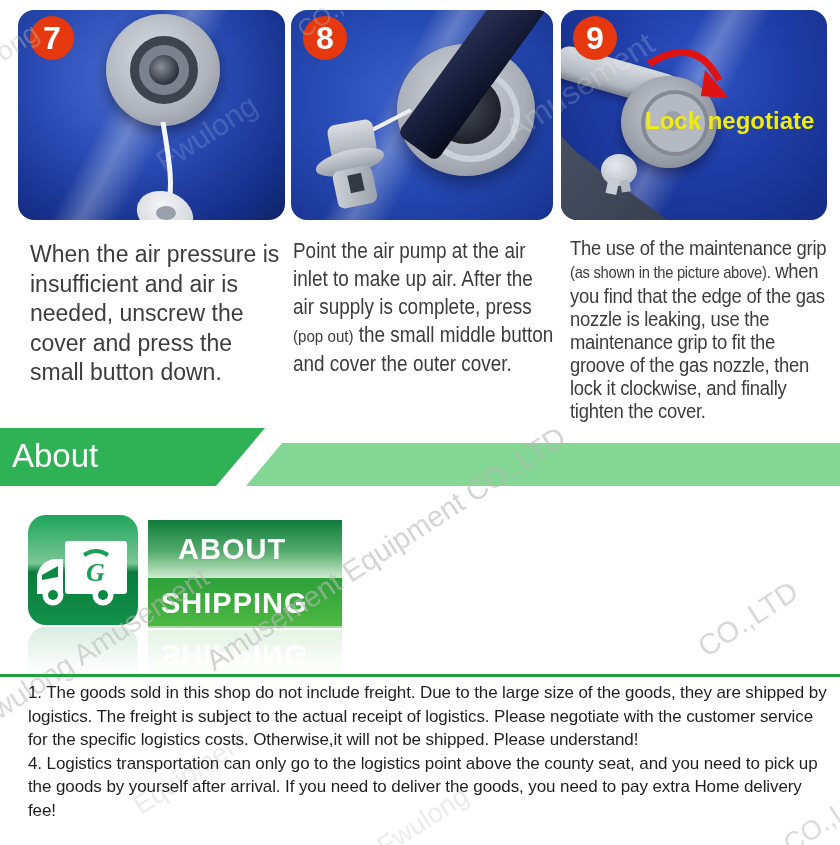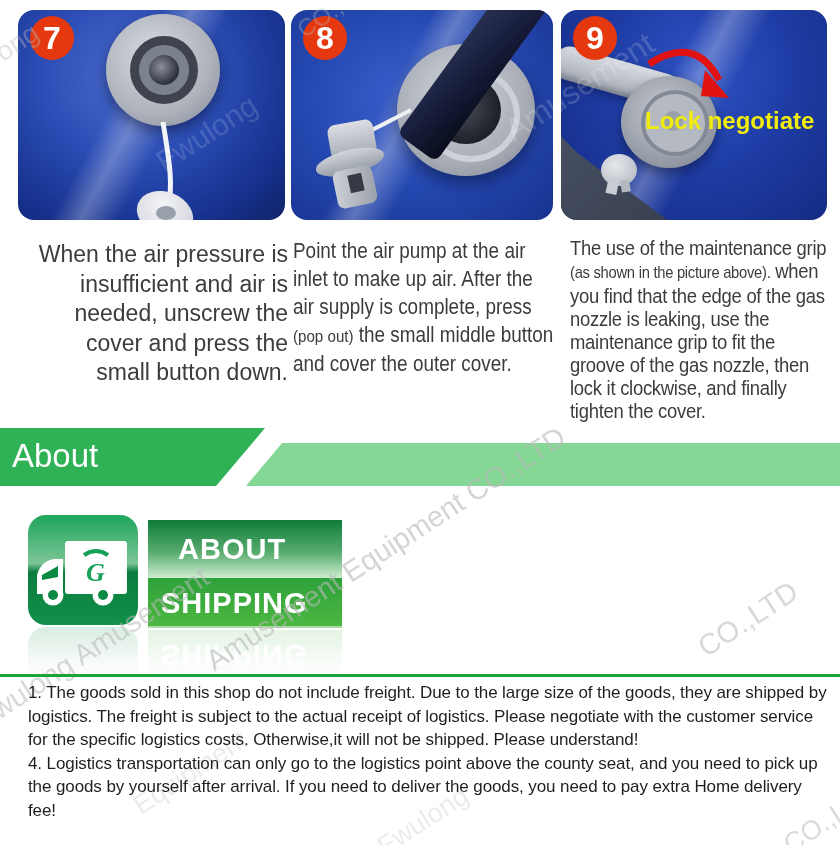--- a/index.html
+++ b/index.html
@@ -62,21 +62,21 @@
            background:radial-gradient(circle at 40% 35%,#e6e8ec,#aeb3bc);}
   .v3-plug2{position:absolute;left:46px;top:168px;width:11px;height:16px;background:#c8ccd3;transform:rotate(12deg);}
   .v3-plug3{position:absolute;left:60px;top:170px;width:9px;height:12px;background:#b4b9c1;transform:rotate(-8deg);}
   .lock-label{position:absolute;left:84px;top:97px;font-size:24px;font-weight:bold;color:#f1ec0c;white-space:nowrap;}
   .arrow-svg{position:absolute;left:0;top:0;}
 
   .string-svg{position:absolute;left:0;top:0;}
 
   
   .caption{position:absolute;color:#3c3c3c;transform-origin:left top;}
-  #cap7{left:30px;top:240px;width:258px;font-size:23px;line-height:29.5px;text-align:right;}
+  #cap7{left:30px;top:240px;width:258px;font-size:23px;line-height:29.5px;}
   #cap8{left:293px;top:237px;width:300px;font-size:21.5px;line-height:28px;transform:scaleX(.88);}
   #cap9{left:570px;top:236px;width:292px;font-size:20.5px;line-height:23px;transform:scaleX(.90);letter-spacing:-.3px;}
   .small-inline{font-size:.8em;}
 
   
   .banner-dark{position:absolute;left:0;top:428px;width:265px;height:58px;background:#2fb155;
                clip-path:polygon(0 0,265px 0,216px 58px,0 58px);color:#fff;
                font-size:33px;line-height:56px;padding-left:12px;box-sizing:border-box;}
   .banner-light{position:absolute;left:0;top:443px;width:840px;height:43px;background:#85d795;
                 clip-path:polygon(282px 0,840px 0,840px 43px,246px 43px);}

